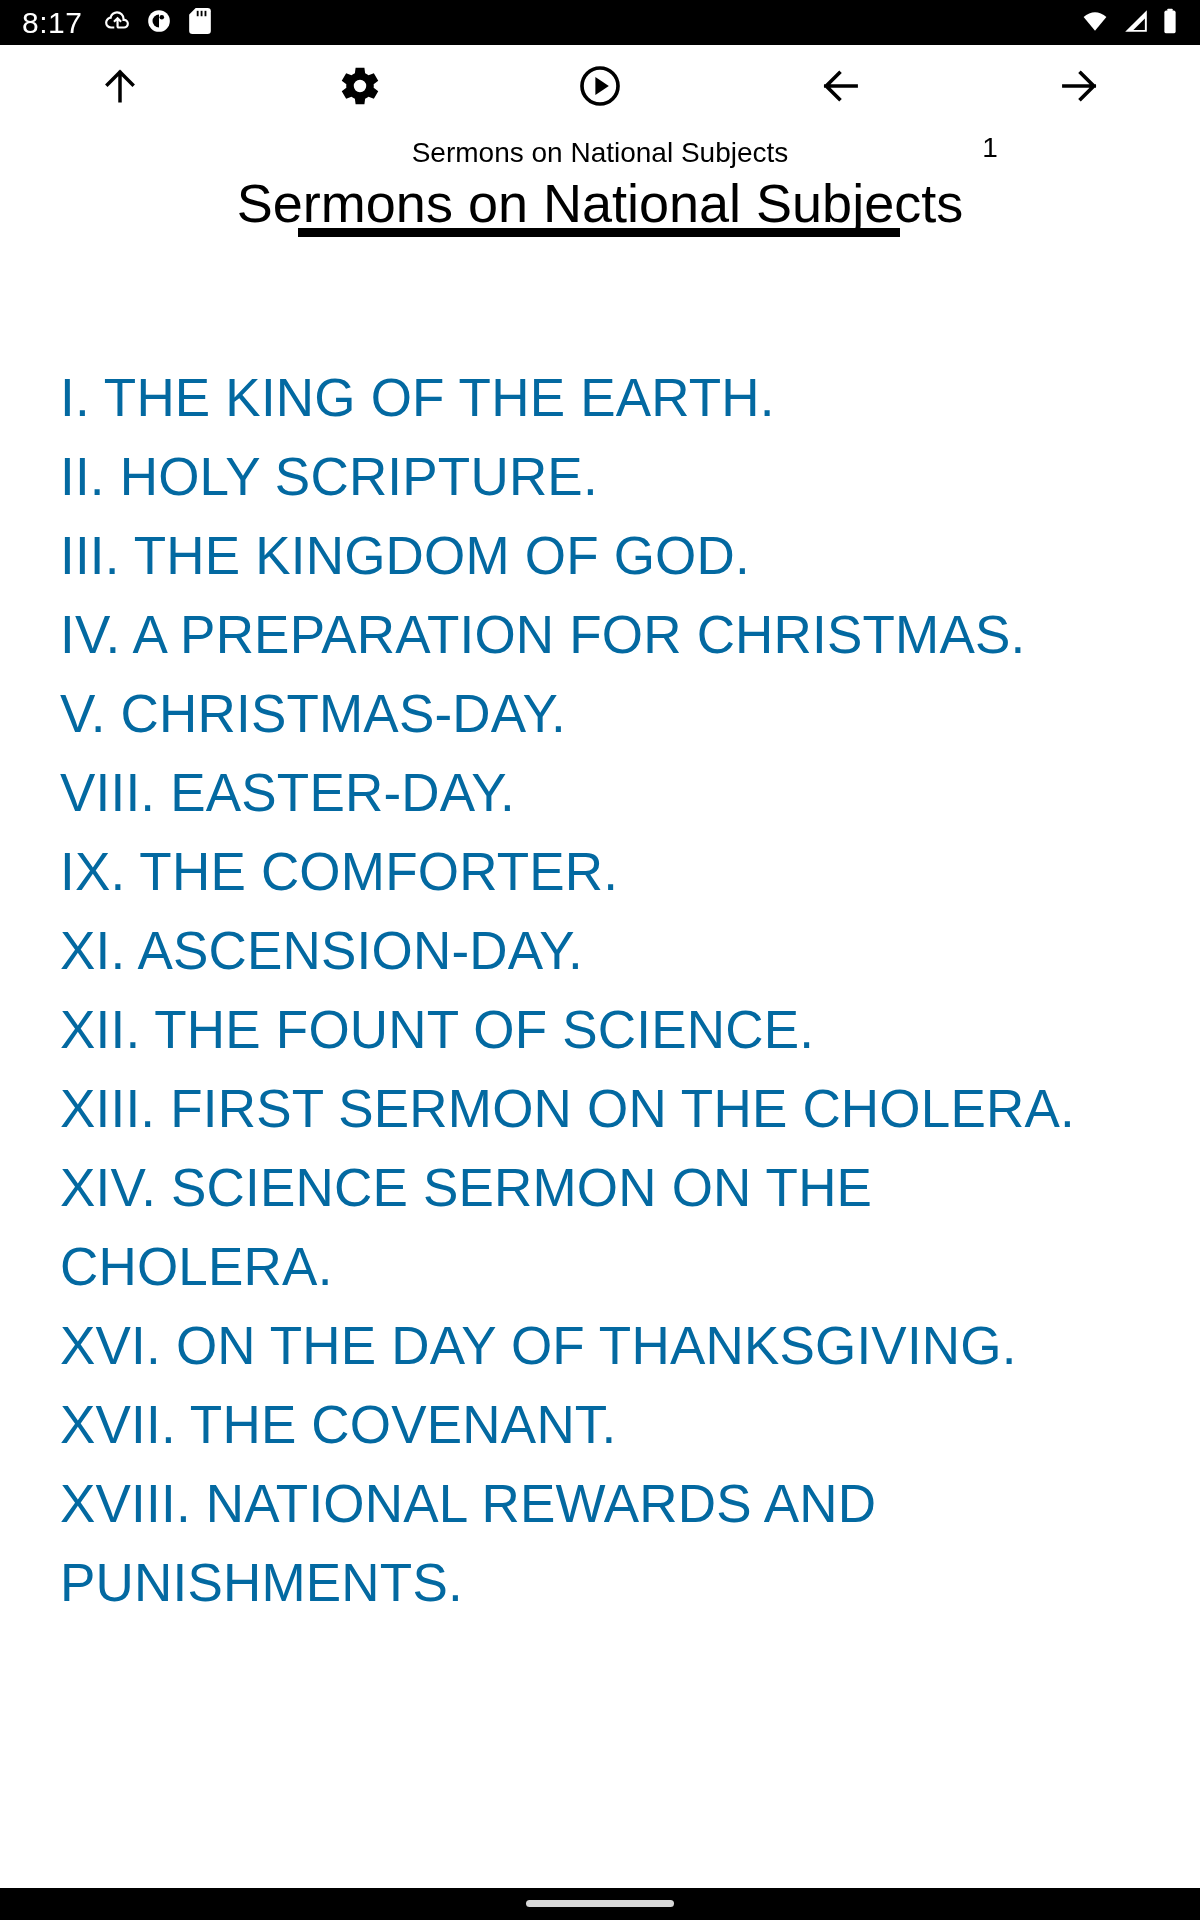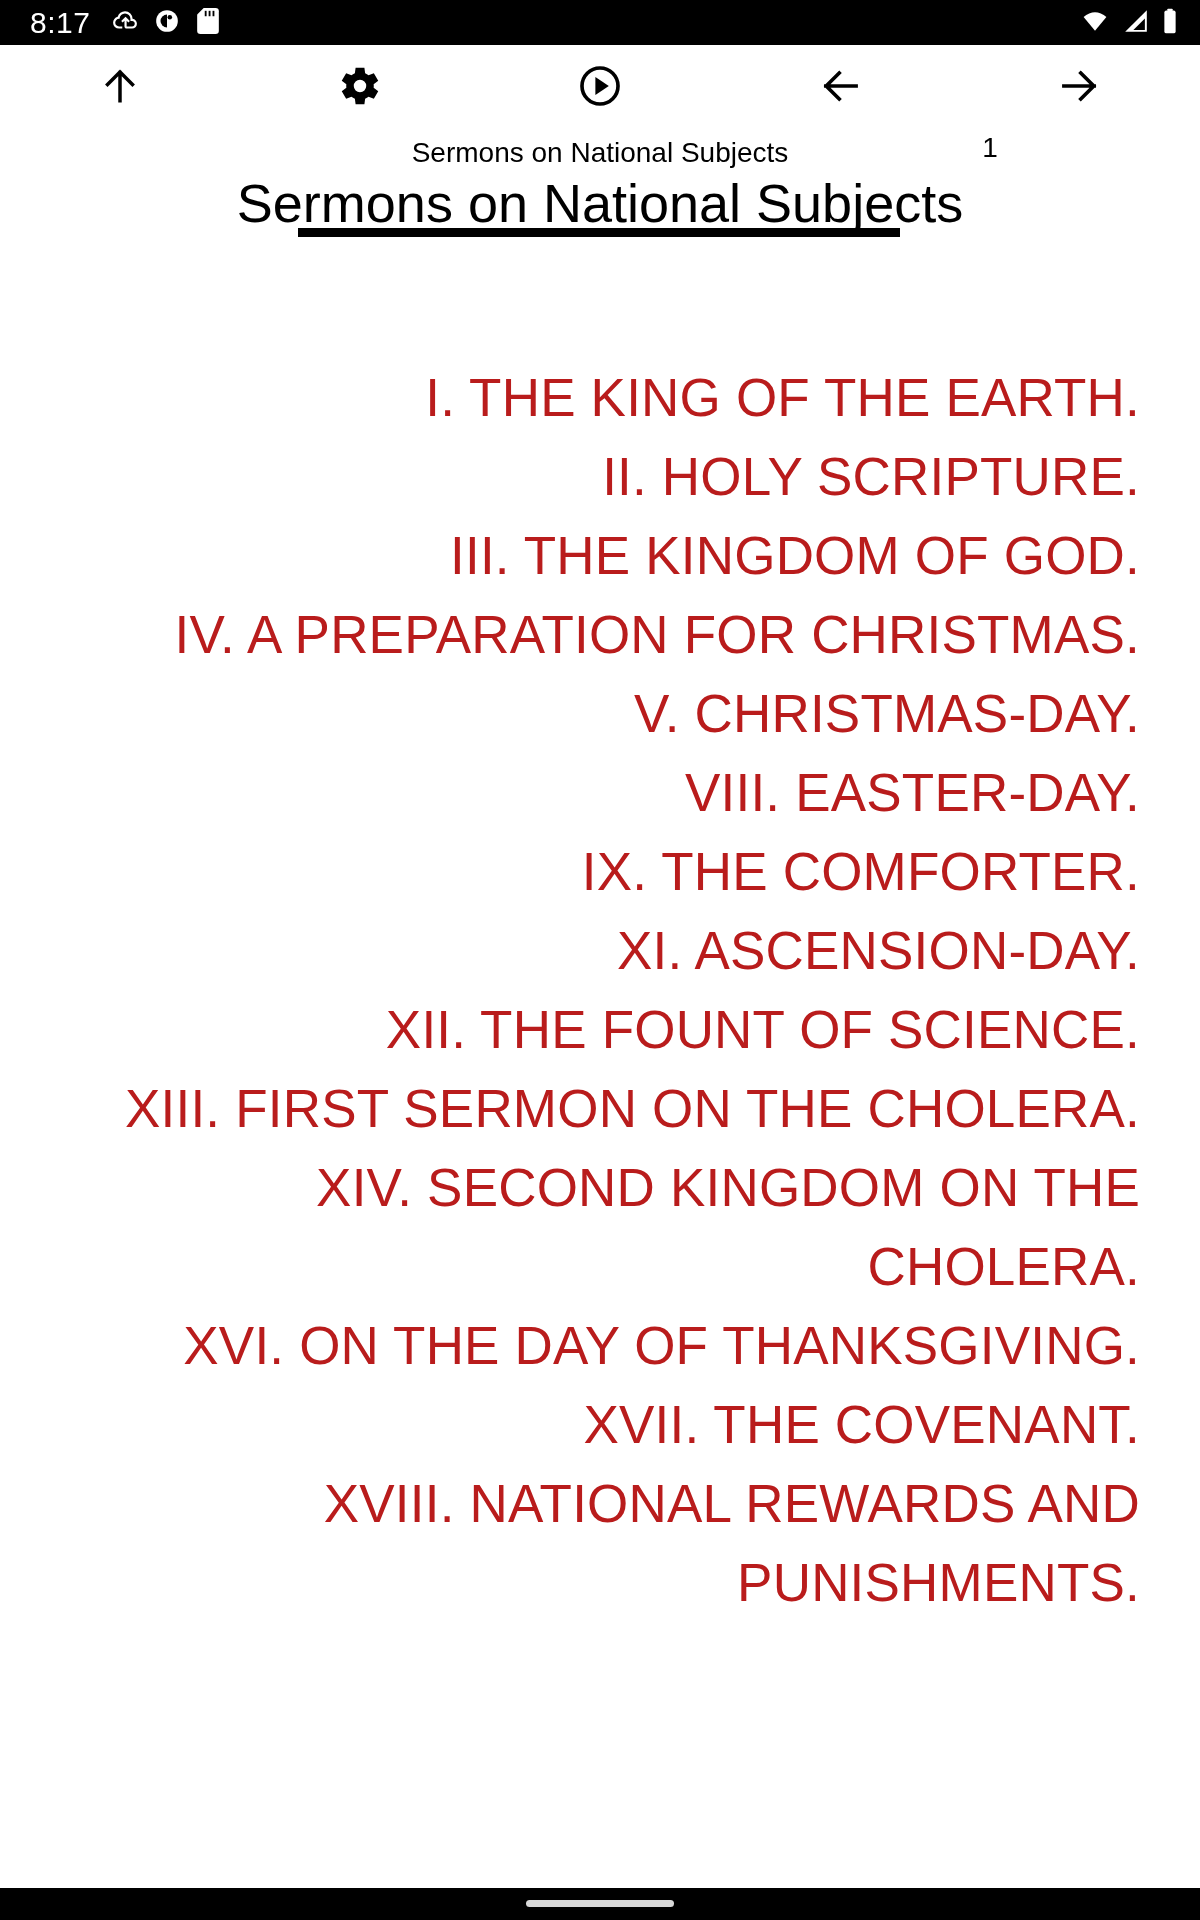--- a/index.html
+++ b/index.html
@@ -24,21 +24,20 @@
     display:flex; align-items:center;
     padding:0 22px;
   }
   #status-clock {
     color:#ffffff;
     font-size:30px;
     font-weight:400;
     letter-spacing:0.5px;
     line-height:1;
     margin-right:22px;
-    margin-left:8px;
   }
   .status-left-icons { display:flex; align-items:center; gap:16px; }
   .status-right-icons {
     margin-left:auto;
     display:flex; align-items:center; gap:12px;
   }
   .sicon { display:block; }
 
   
   #reader-toolbar {
@@ -109,24 +108,23 @@
     top:250px; left:0;
     width:1200px;
     height:1638px;
     overflow:hidden;
     padding:0 60px;
   }
   #toc-list { list-style:none; padding-top:108px; }
   .toc-item {
     font-size:53px;
     line-height:79px;
-    color:#b91c1c;
+    color:#0369a1;
     white-space:normal;
     letter-spacing:0.2px;
-    text-align:right;
   }
 
   
   #nav-bar {
     position:absolute;
     bottom:0; left:0;
     width:1200px; height:32px;
     background:#000000;
   }
   #home-indicator {
@@ -250,21 +248,21 @@
       <li class="toc-item">I. THE KING OF THE EARTH.</li>
       <li class="toc-item">II. HOLY SCRIPTURE.</li>
       <li class="toc-item">III. THE KINGDOM OF GOD.</li>
       <li class="toc-item">IV. A PREPARATION FOR CHRISTMAS.</li>
       <li class="toc-item">V. CHRISTMAS-DAY.</li>
       <li class="toc-item">VIII. EASTER-DAY.</li>
       <li class="toc-item">IX. THE COMFORTER.</li>
       <li class="toc-item">XI. ASCENSION-DAY.</li>
       <li class="toc-item">XII. THE FOUNT OF SCIENCE.</li>
       <li class="toc-item">XIII. FIRST SERMON ON THE CHOLERA.</li>
-      <li class="toc-item">XIV. SECOND KINGDOM ON THE CHOLERA.</li>
+      <li class="toc-item">XIV. SCIENCE SERMON ON THE CHOLERA.</li>
       <li class="toc-item">XVI. ON THE DAY OF THANKSGIVING.</li>
       <li class="toc-item">XVII. THE COVENANT.</li>
       <li class="toc-item">XVIII. NATIONAL REWARDS AND PUNISHMENTS.</li>
     </ul>
   </div>
 
   <div id="nav-bar">
     <div id="home-indicator"></div>
   </div>
 

